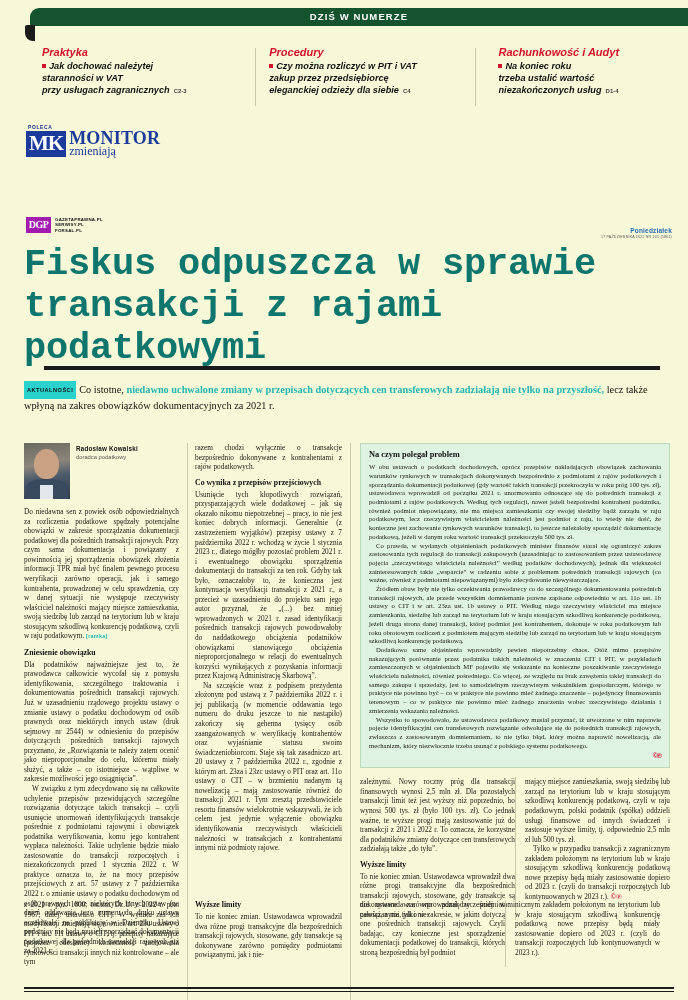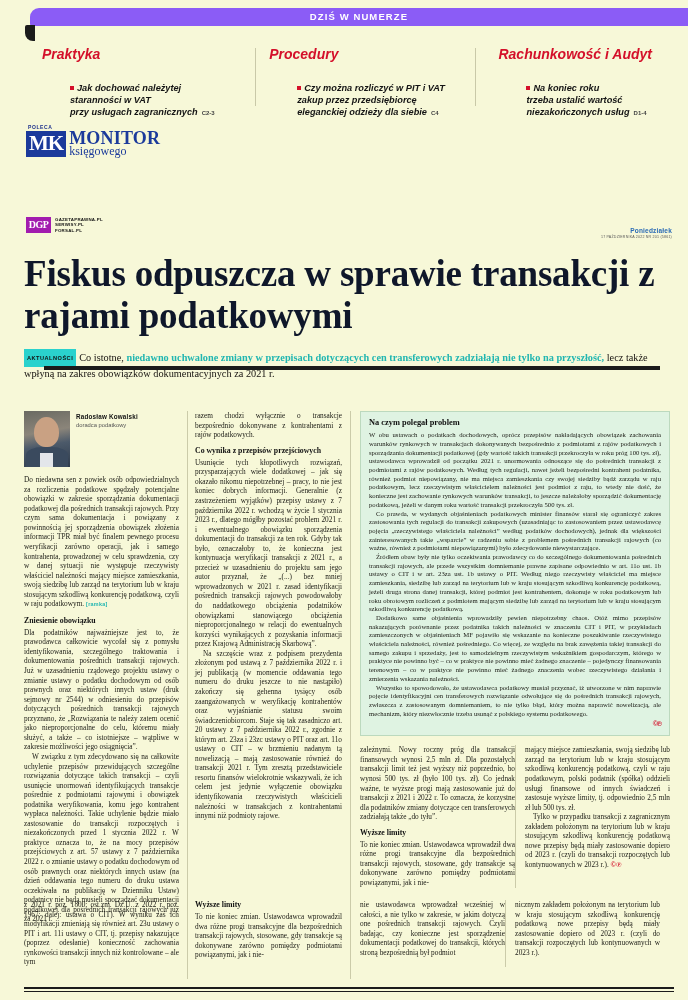--- a/index.html
+++ b/index.html
@@ -13,21 +13,21 @@
     position: relative;
     width: 688px; height: 1000px;
     background: #f7f8d8;
     overflow: hidden;
   }
 
   
   .banner-wrap { position: relative; height: 40px; }
   .banner-bar {
     position: absolute; left: 30px; right: 0; top: 8px; height: 18px;
-    background: #8b5cf6;
+    background: #14532d;
     border-top-left-radius: 9px;
     border-bottom-left-radius: 2px;
   }
   .banner-bar .banner-text {
     position: absolute; left: 0; right: 0; top: 3px;
     text-align: center;
     color: #ffffff;
     font-family: "Liberation Sans", sans-serif;
     font-weight: bold;
     font-size: 9.5px;
@@ -52,29 +52,28 @@
   .teaser.t1 { width: 215px; }
   .teaser.t2 { width: 222px; padding-left: 14px; }
   .teaser.t3 { width: 200px; padding-left: 23px; }
   .teaser.t2::before, .teaser.t3::before {
     content: ""; position: absolute; left: 0; top: 2px; bottom: 2px;
     width: 1px; background: #c9c9a8;
   }
   .teaser-kicker {
     font-family: "Liberation Sans", sans-serif;
     font-style: italic; font-weight: bold;
-    color: #d4102a; font-size: 14px;
-    margin-bottom: 20px;
+    color: #d4102a; font-size: 11px;
+    margin-bottom: 2px;
   }
   .teaser-body {
     font-family: "Liberation Sans", sans-serif;
     font-style: italic; font-weight: bold;
     font-size: 9.2px; line-height: 12.2px;
     color: #141414;
-    margin-left: 28px;
   }
   .teaser-body .sq {
     display: inline-block; width: 4px; height: 4px;
     background: #d4102a; vertical-align: 1px; margin-right: 3px;
   }
   .teaser-ref {
     font-family: "Liberation Sans", sans-serif;
     font-size: 6px; font-weight: bold; font-style: normal;
     color: #444; margin-left: 4px;
   }
@@ -150,24 +149,24 @@
     font-family: "Liberation Sans", sans-serif;
     font-size: 3.6px; color: #5a5a5a; letter-spacing: .2px; margin-top: 1px;
   }
   .rule-thick {
     position: absolute; left: 22px; right: 14px; top: 252px;
     height: 4px; background: #1b1b1b;
   }
 
   
   .headline {
-    margin: 14px 20px 0 24px;
-    font-family: Liberation Serif, serif;
+    margin: 4px 20px 0 24px;
+    font-family: Liberation Mono, monospace;
     font-size: 37px; line-height: 42px;
-    color: #0f172a; letter-spacing: -0.2px;
+    color: #0f766e; letter-spacing: -0.2px;
   }
 
   
   .lead {
     margin: 12px 18px 0 24px;
     font-family: "Liberation Serif", serif;
     font-size: 10.3px; line-height: 14.6px;
     color: #16120f;
   }
   .lead .tag {
@@ -342,21 +341,21 @@
   </div>
 
   <div class="masthead">
 
     <div class="mk-logo">
       <div class="mk-poleca">POLECA</div>
       <div class="mk-row">
         <div class="mk-badge">MK</div>
         <div class="mk-words">
           <div class="w1">MONITOR</div>
-          <div class="w2">księgowego</div>
+          <div class="w2">zmieniają</div>
         </div>
       </div>
     </div>
 
     <div class="dgp-block">
       <div class="dgp-mark">DGP</div>
       <div class="dgp-lines">
         <div>GAZETAPRAWNA.PL</div>
         <div>SERWISY.PL</div>
         <div>FORSAL.PL</div>

